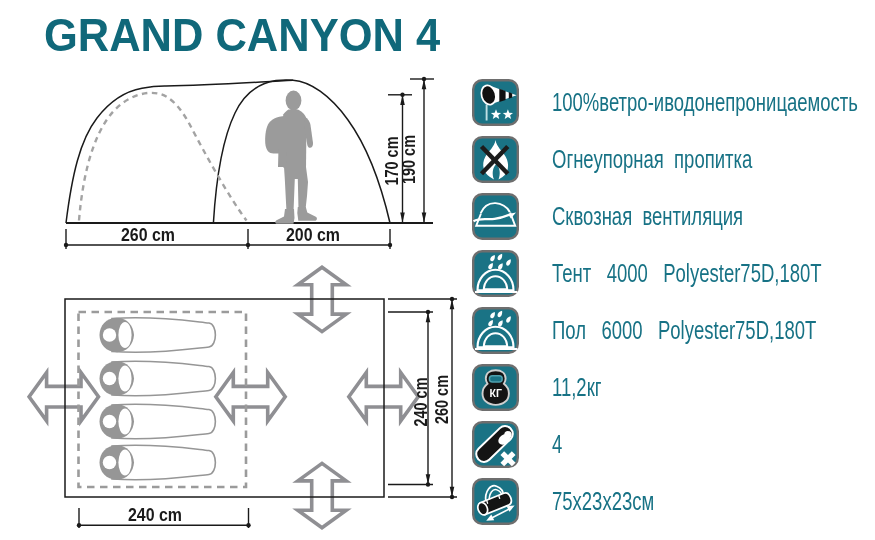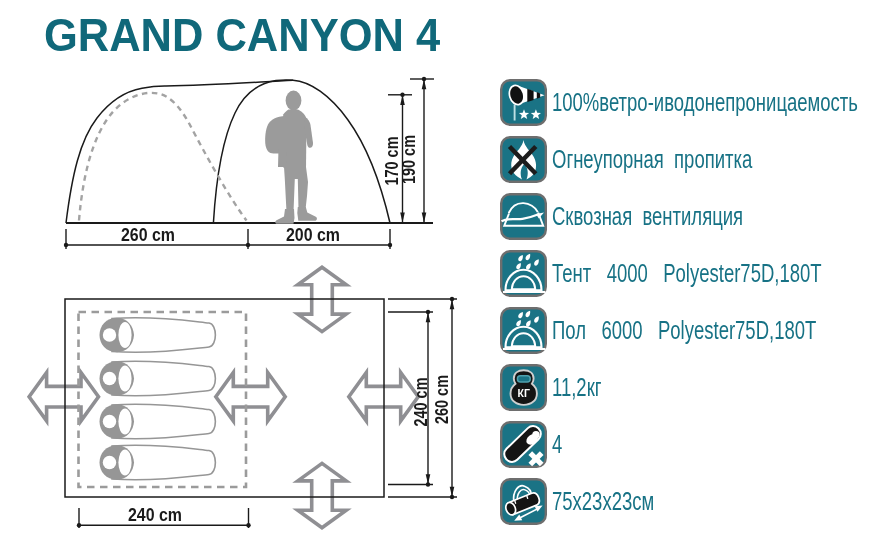--- a/index.html
+++ b/index.html
@@ -1,21 +1,21 @@
 <!DOCTYPE html>
 <html><head>
 <meta charset="utf-8">
 <style>
 html,body{margin:0;padding:0;background:#fff;}
 #c{position:relative;width:875px;height:540px;overflow:hidden;background:#fff;
    font-family:"Liberation Sans",sans-serif;}
 #title{position:absolute;left:44px;top:8.5px;font-size:46px;font-weight:bold;
    color:#10687a;white-space:nowrap;transform:scaleX(0.945);transform-origin:0 0;line-height:52px;}
 .lab{position:absolute;left:551.5px;font-size:25px;color:#177285;white-space:nowrap;line-height:30px;transform:scaleX(0.74);transform-origin:0 50%;}
-.ic{position:absolute;left:500px;width:47px;height:34px;text-decoration:underline;}
+.ic{position:absolute;left:472px;width:47px;height:34px;text-decoration:underline;}
 #art{position:absolute;left:0;top:0;}
 </style>
 </head>
 <body>
 <div id="c">
 <svg id="art" width="875" height="540" viewBox="0 0 875 540">
 
   <g stroke="#1a1a1a" stroke-width="1.5" fill="none">
 
     <line x1="66" y1="223" x2="433" y2="223" stroke-width="1.8"></line>

